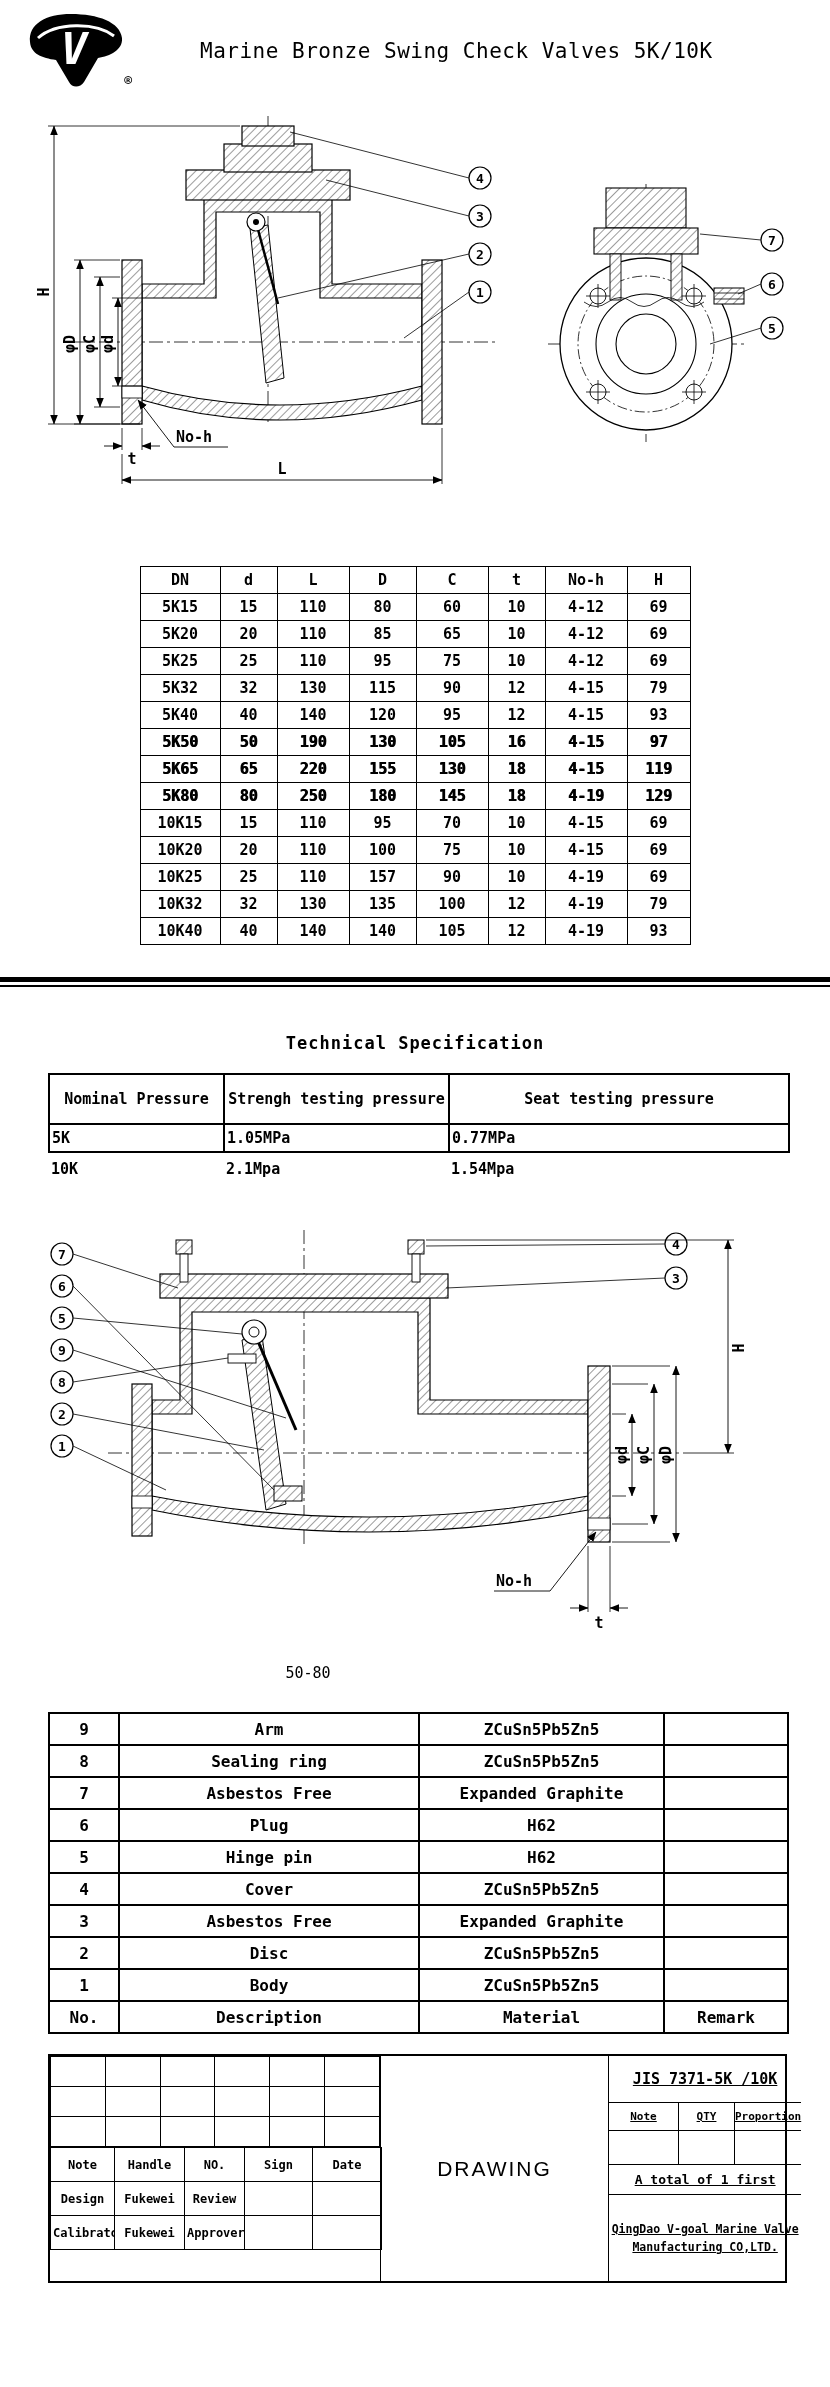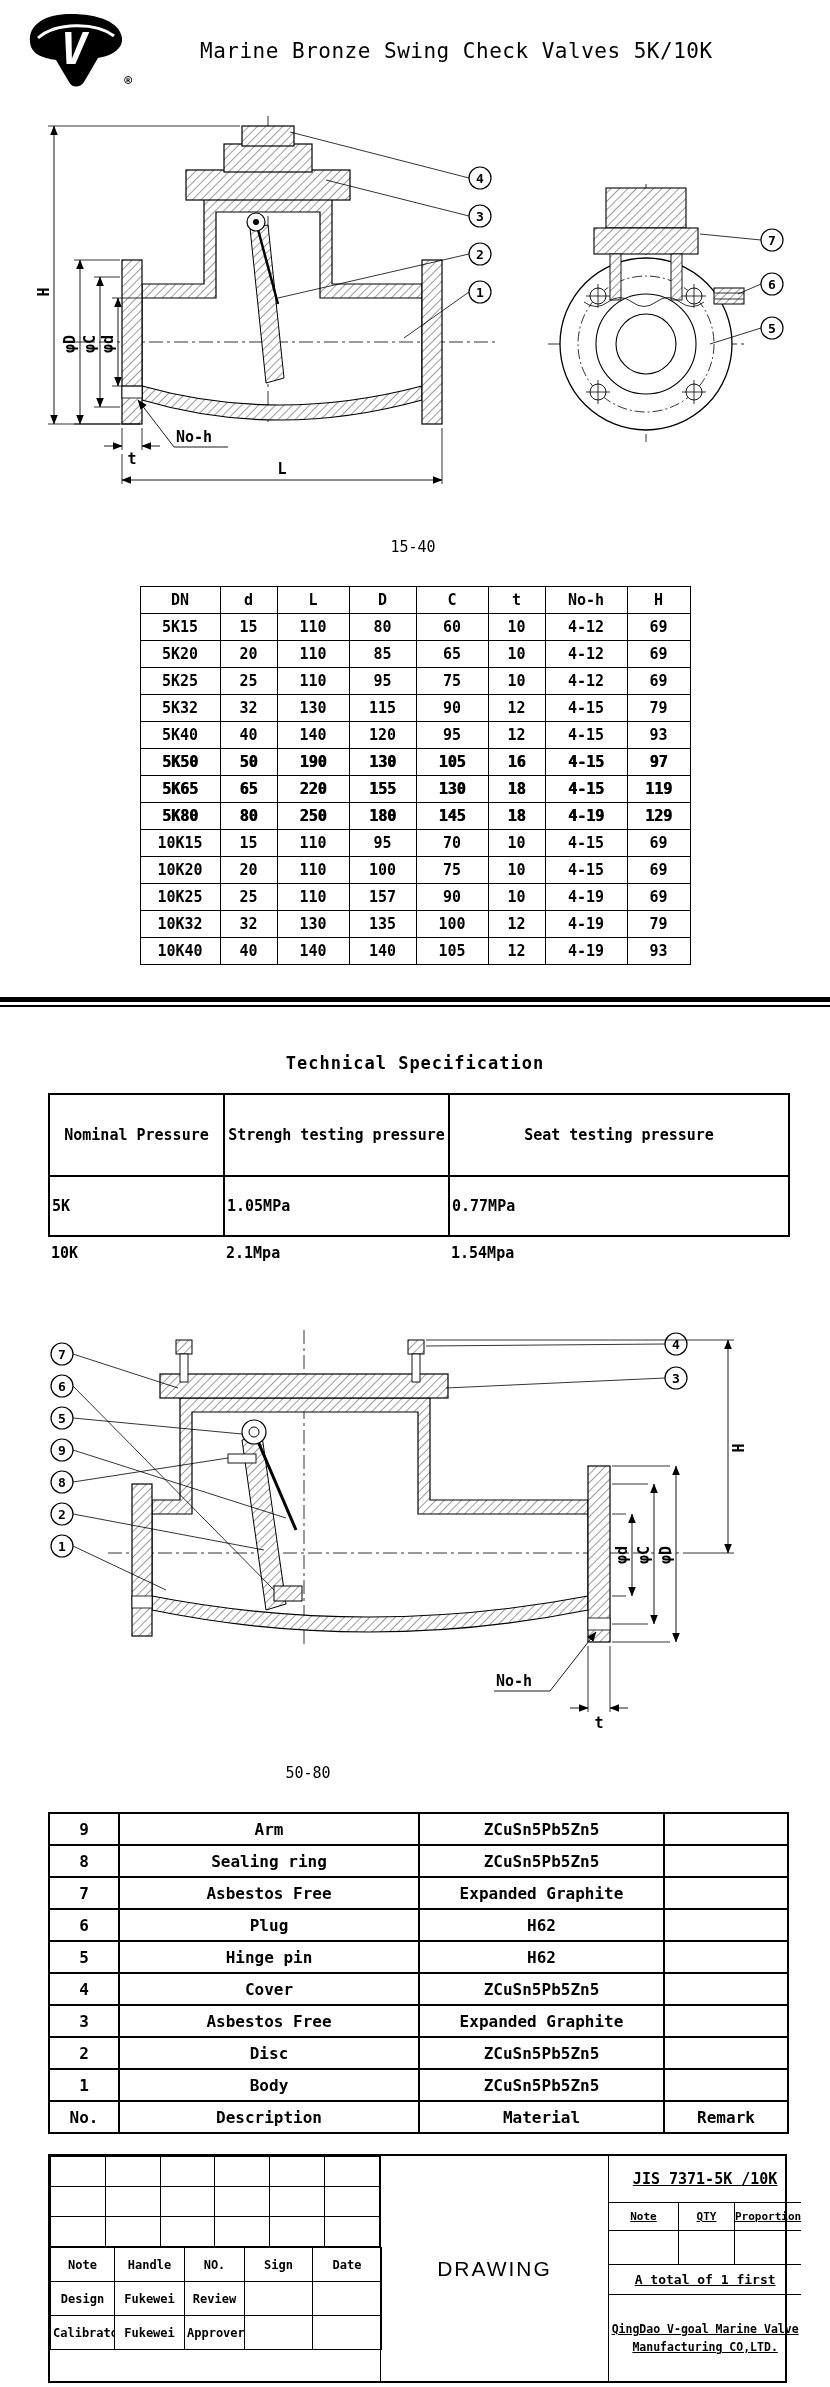--- a/index.html
+++ b/index.html
@@ -33,21 +33,21 @@
   .dims-table { border-collapse:collapse; margin:30px auto 0; font-size:15px; font-weight:bold; table-layout:fixed; }
   .dims-table th, .dims-table td { border:1px solid #000; text-align:center; padding:3px 2px; height:20px; overflow:hidden; }
   .dims-table .heavy td { text-shadow:0.7px 0 0 #000;margin-left:36px; }
 
   
   .section-divider { margin-top:32px; border-top:5px solid #000; border-bottom:2px solid #000; height:3px; }
 
   
   .spec-title { font-size:17px; font-weight:bold; text-align:center; margin:46px 0 0; letter-spacing:1px; }
   .pressure-table { border-collapse:collapse; margin:20px 0 0 48px; table-layout:fixed; }
-  .pressure-table th, .pressure-table td { border:2px solid #000; font-size:15px; font-weight:bold; padding:20px 2px; }
+  .pressure-table th, .pressure-table td { border:2px solid #000; font-size:15px; font-weight:bold; padding:4px 2px; }
   .pressure-table .pt-head th { height:40px; }
   .pressure-table .pt-borderless td { border:none; padding-top:7px; }
 
   
   .parts-table { border-collapse:collapse; margin:30px 0 0 48px; table-layout:fixed; font-size:16px; font-weight:bold; }
   .parts-table td { border:2px solid #000; text-align:center; padding:4px 4px; height:22px; overflow:hidden; }
 
   
   .titleblock { display:flex; margin:20px 0 0 48px; width:739px; height:229px; border:2px solid #000; box-sizing:border-box; }
   .tb-left { width:331px; border-right:1px solid #000; box-sizing:border-box; flex:0 0 auto; }
@@ -225,21 +225,20 @@
         <line class="leader" x1="733" y1="192" x2="710" y2="202"></line>
         <circle class="callout-circle" cx="744" cy="192" r="11"></circle>
         <text class="callout-text" x="744" y="196.5" text-anchor="middle">6</text>
       </g>
       <g class="callout">
         <line class="leader" x1="733" y1="236" x2="682" y2="252"></line>
         <circle class="callout-circle" cx="744" cy="236" r="11"></circle>
         <text class="callout-text" x="744" y="240.5" text-anchor="middle">5</text>
       </g>
     </svg>
-    <div class="caption caption-15">15-40</div>
   </section>
 
   <table class="dims-table">
     <colgroup>
       <col style="width:80px">
         <col style="width:57px">
         <col style="width:72px">
         <col style="width:67px">
       <col style="width:72px">
         <col style="width:57px">

